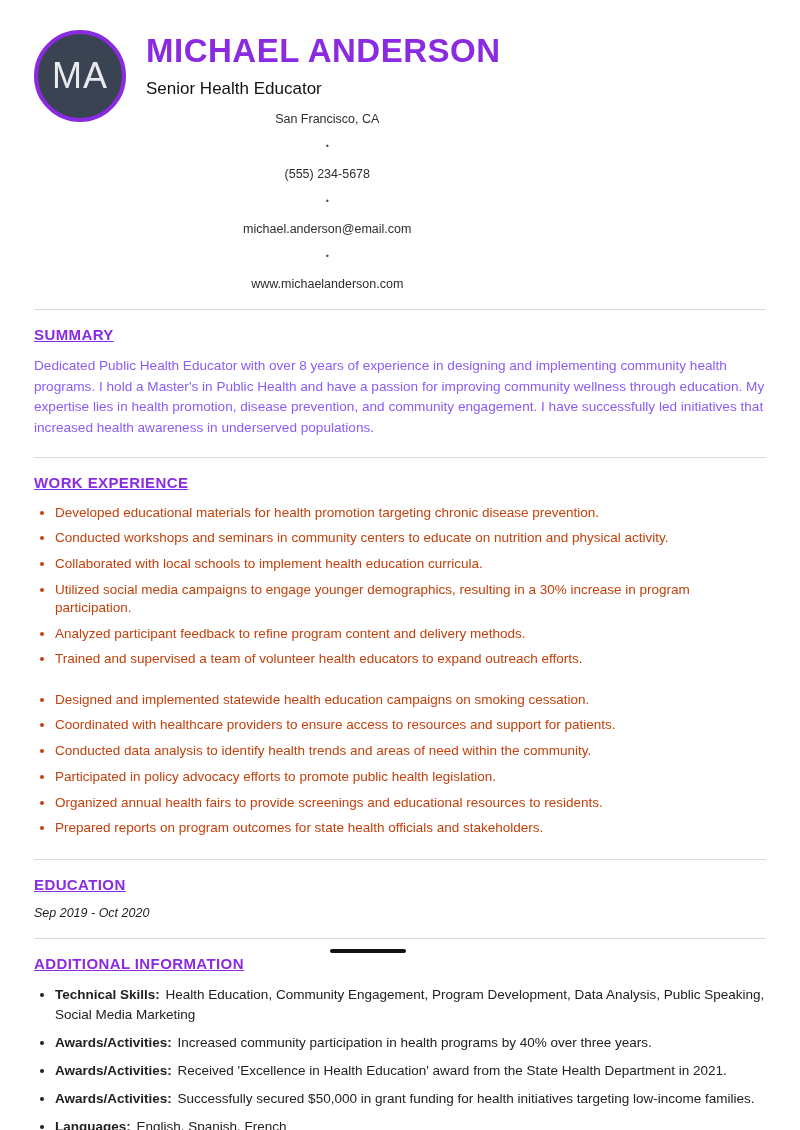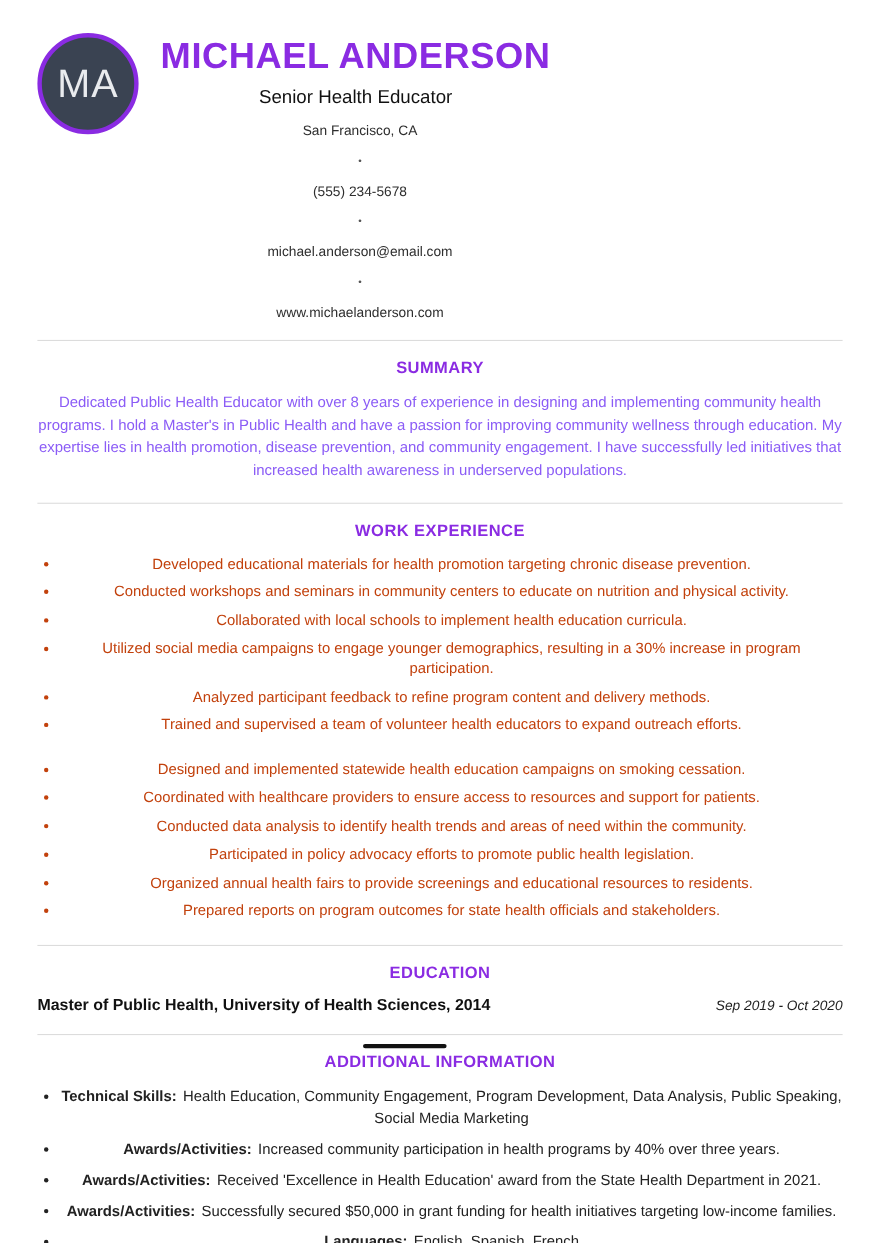--- a/index.html
+++ b/index.html
@@ -10,21 +10,20 @@
     background: #ffffff;
     font-family: "Liberation Sans", sans-serif;
     color: #222222;
     overflow: hidden;
   }
   .page {
     position: relative;
     width: 800px;
     height: 954px;
     padding: 30px 34px 0 34px;
-    text-align: center;
   }
 
   
   .header { display: flex; gap: 20px; align-items: flex-start; }
   .avatar {
     flex: 0 0 auto;
     width: 92px; height: 92px;
     border-radius: 50%;
     background: var(--avatar-bg, #3a4352);
     border: 4px solid var(--accent, #8a2be2);
@@ -67,20 +66,21 @@
     border-top: 1px solid #dcdcdc;
     margin: 18px 0 0 0;
   }
   section { padding-top: 16px; }
   .section-heading {
     margin: 0 0 13px 0;
     color: var(--accent, #8a2be2);
     font-size: 15px;
     font-weight: 700;
     letter-spacing: 0.4px;
+    text-decoration: underline;
   }
   .summary-text {
     margin: 0;
     font-size: 13.6px;
     line-height: 1.52;
     color: #8b5cf6;
   }
 
   
   .job-header {
@@ -199,21 +199,20 @@
         <li>Prepared reports on program outcomes for state health officials and stakeholders.</li>
       </ul>
     </div>
   </section>
 
   <hr class="divider">
 
   <section>
     <h2 class="section-heading">EDUCATION</h2>
     <div class="edu-row">
-      <span class="degree">Master of Public Health, University of Health Sciences, 2014</span>
       <span class="dates">Sep 2019 - Oct 2020</span>
     </div>
   </section>
 
   <hr class="divider">
 
   <section>
     <h2 class="section-heading">ADDITIONAL INFORMATION</h2>
     <ul class="additional">
       <li>

